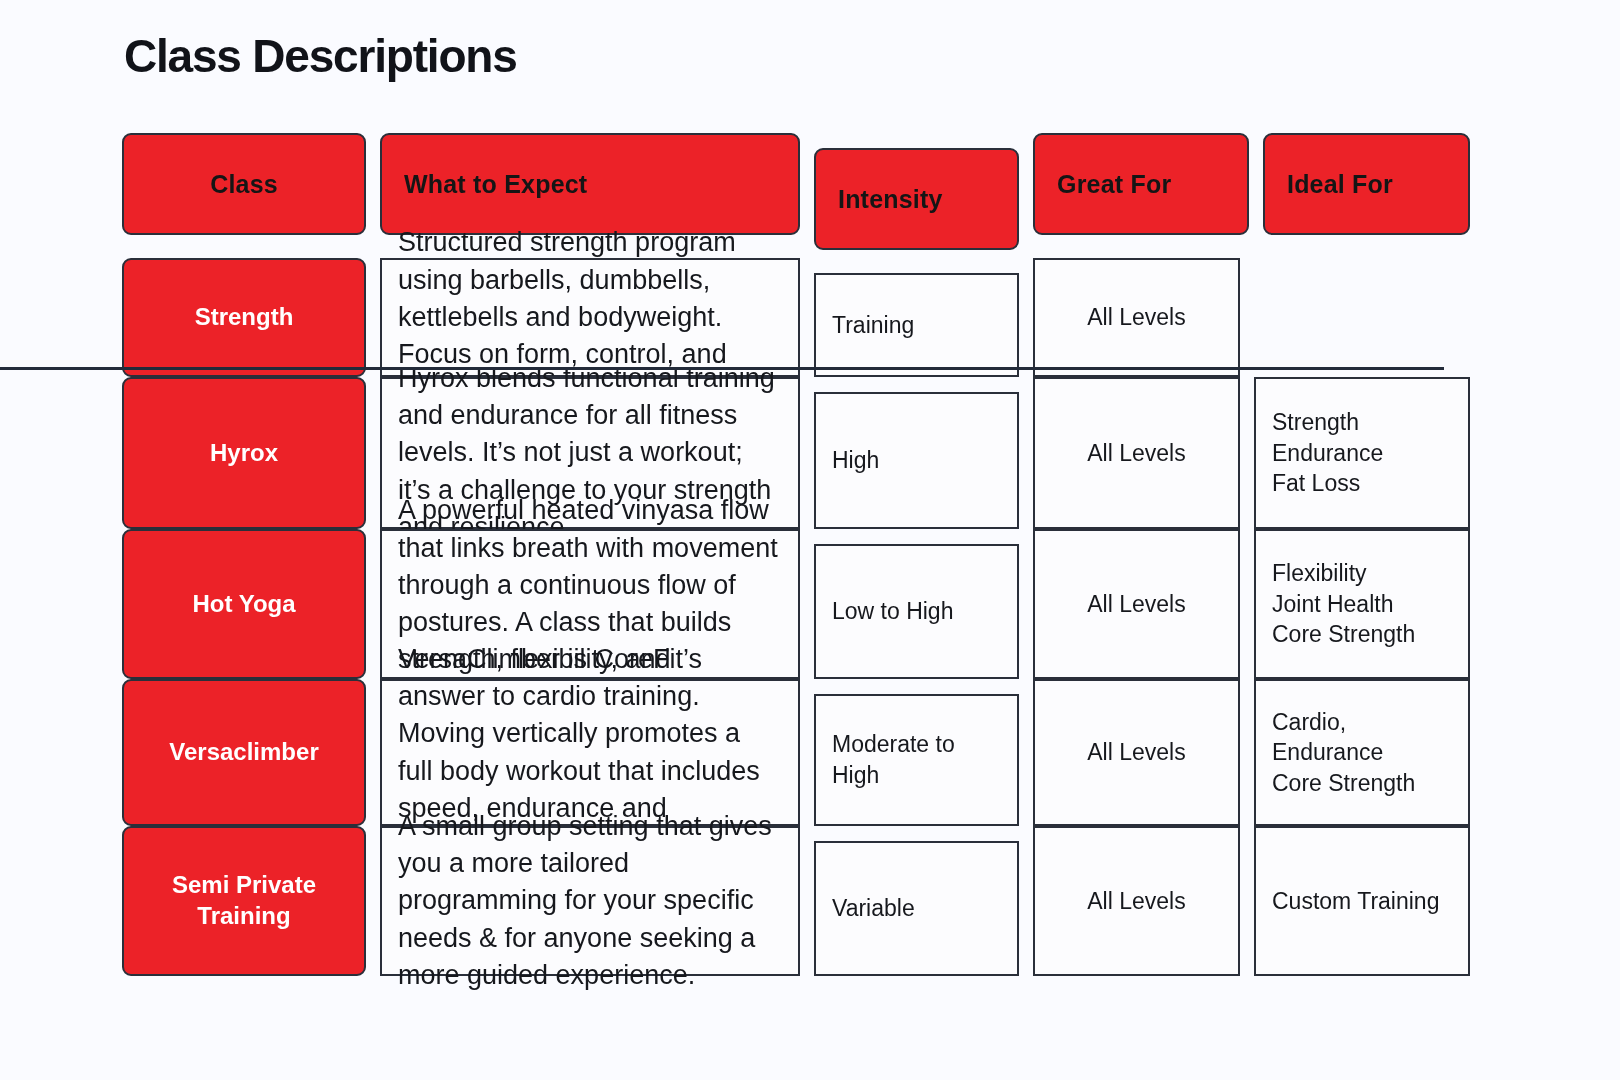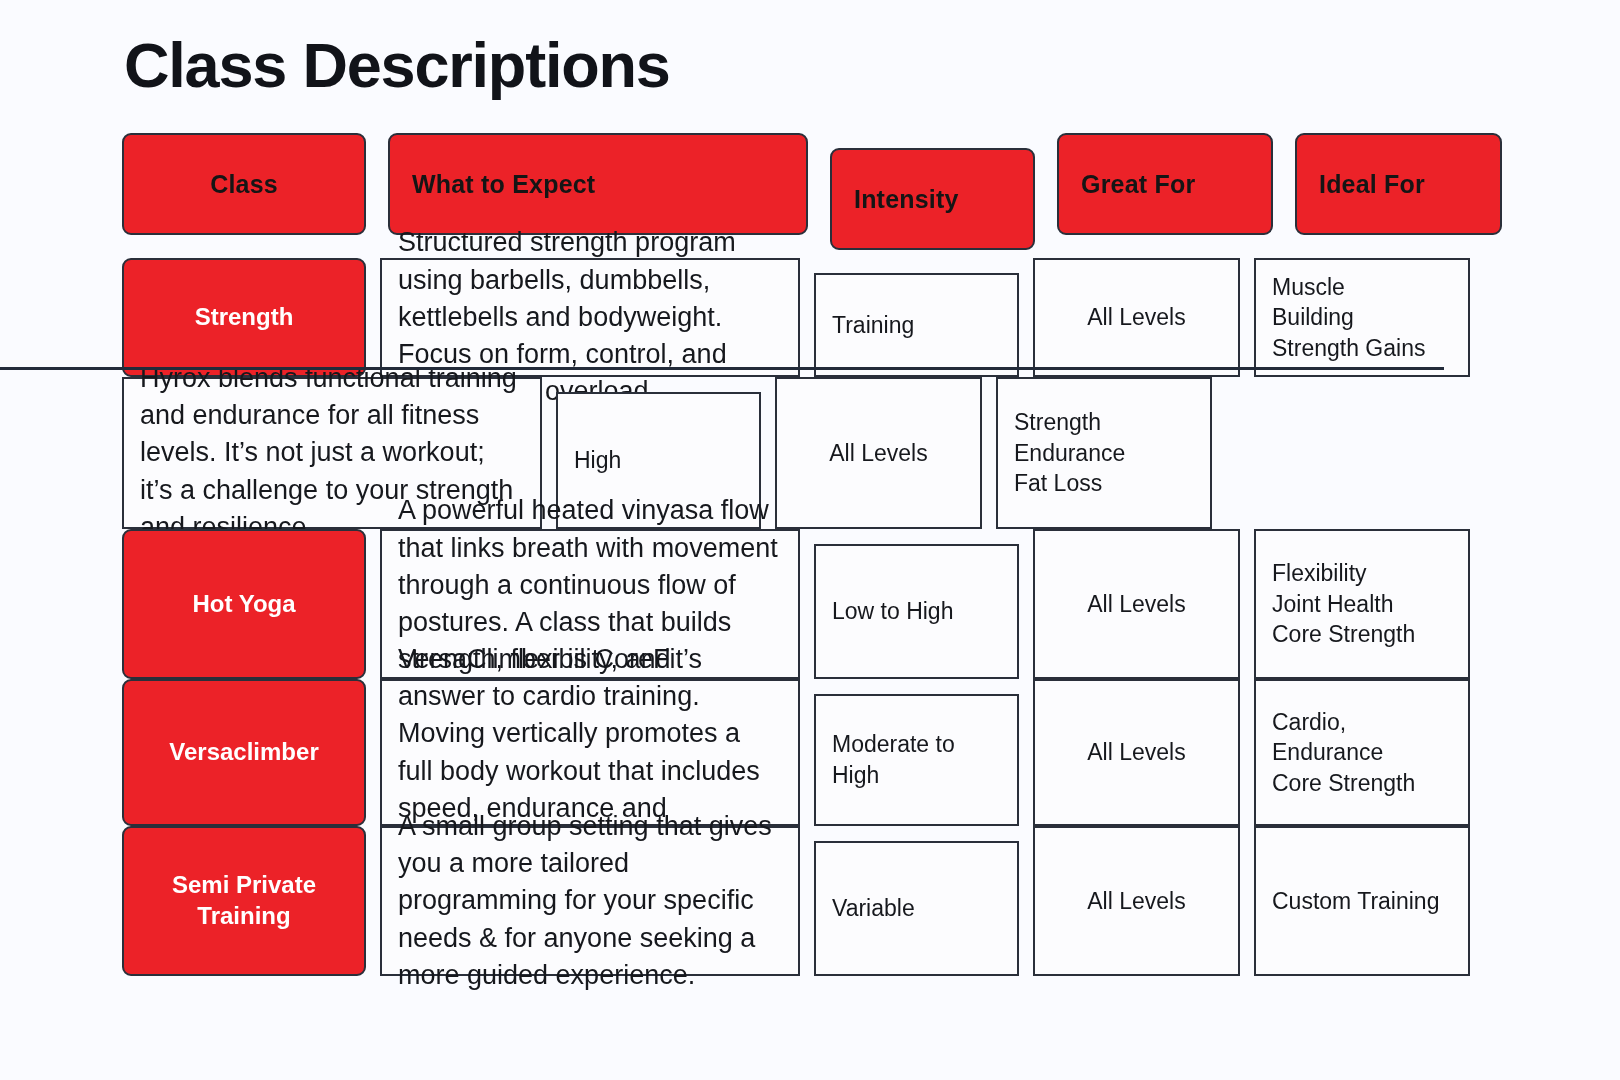--- a/index.html
+++ b/index.html
@@ -13,21 +13,21 @@
     font-family: "Liberation Sans", sans-serif;
     overflow: hidden;
     position: relative;
   }
 
   
   .page-title {
     position: absolute;
     left: 124px;
     top: 32px;
-    font-size: 63px;
+    font-size: 46px;
     font-weight: bold;
     letter-spacing: -1.2px;
     color: #111319;
     line-height: 1.05;
     white-space: nowrap;
   }
 
   
   .stray-rule {
     position: absolute;
@@ -54,21 +54,21 @@
 
   
   .c-class   { width: 244px; flex: 0 0 244px; }
   .c-expect  { width: 420px; flex: 0 0 420px; }
   .c-intens  { width: 205px; flex: 0 0 205px; margin-top: 15px; }
   .c-ideal   { width: 207px; flex: 0 0 207px; }
   .c-great   { width: 216px; flex: 0 0 216px; }
 
   
   .header-row {
-    gap: 22px;
+    gap: 14px;
     margin-bottom: 8px;
   }
   .th {
     background: #EC2228;
     border: 2px solid #2A2F3A;
     border-radius: 9px;
     height: 102px;
     display: flex;
     align-items: center;
     box-sizing: border-box;
@@ -156,26 +156,24 @@
   <div class="body-rows">
 
     <div class="tr h-strength">
       <div class="td-class c-class">Strength</div>
       <div class="td expect left c-expect">Structured strength program using barbells, dumbbells, kettlebells and bodyweight. Focus on form, control, and progressive overload.</div>
       <div class="gap-s"></div>
       <div class="td left c-intens">Training</div>
       <div class="gap-s"></div>
       <div class="td center c-ideal">All Levels</div>
       <div class="gap-s"></div>
-      <div class="td left c-great nowrap-lines">Muscle
-Building
-Strength Gains</div>
     </div>
 
     <div class="tr h-hyrox">
+      <div class="td-class c-class">Hyrox</div>
       <div class="td expect left c-expect">Hyrox blends functional training and endurance for all fitness levels. It’s not just a workout; it’s a challenge to your strength and resilience.</div>
       <div class="gap-s"></div>
       <div class="td left c-intens">High</div>
       <div class="gap-s"></div>
       <div class="td center c-ideal">All Levels</div>
       <div class="gap-s"></div>
       <div class="td left c-great nowrap-lines">Strength
 Endurance
 Fat Loss</div>
     </div>

